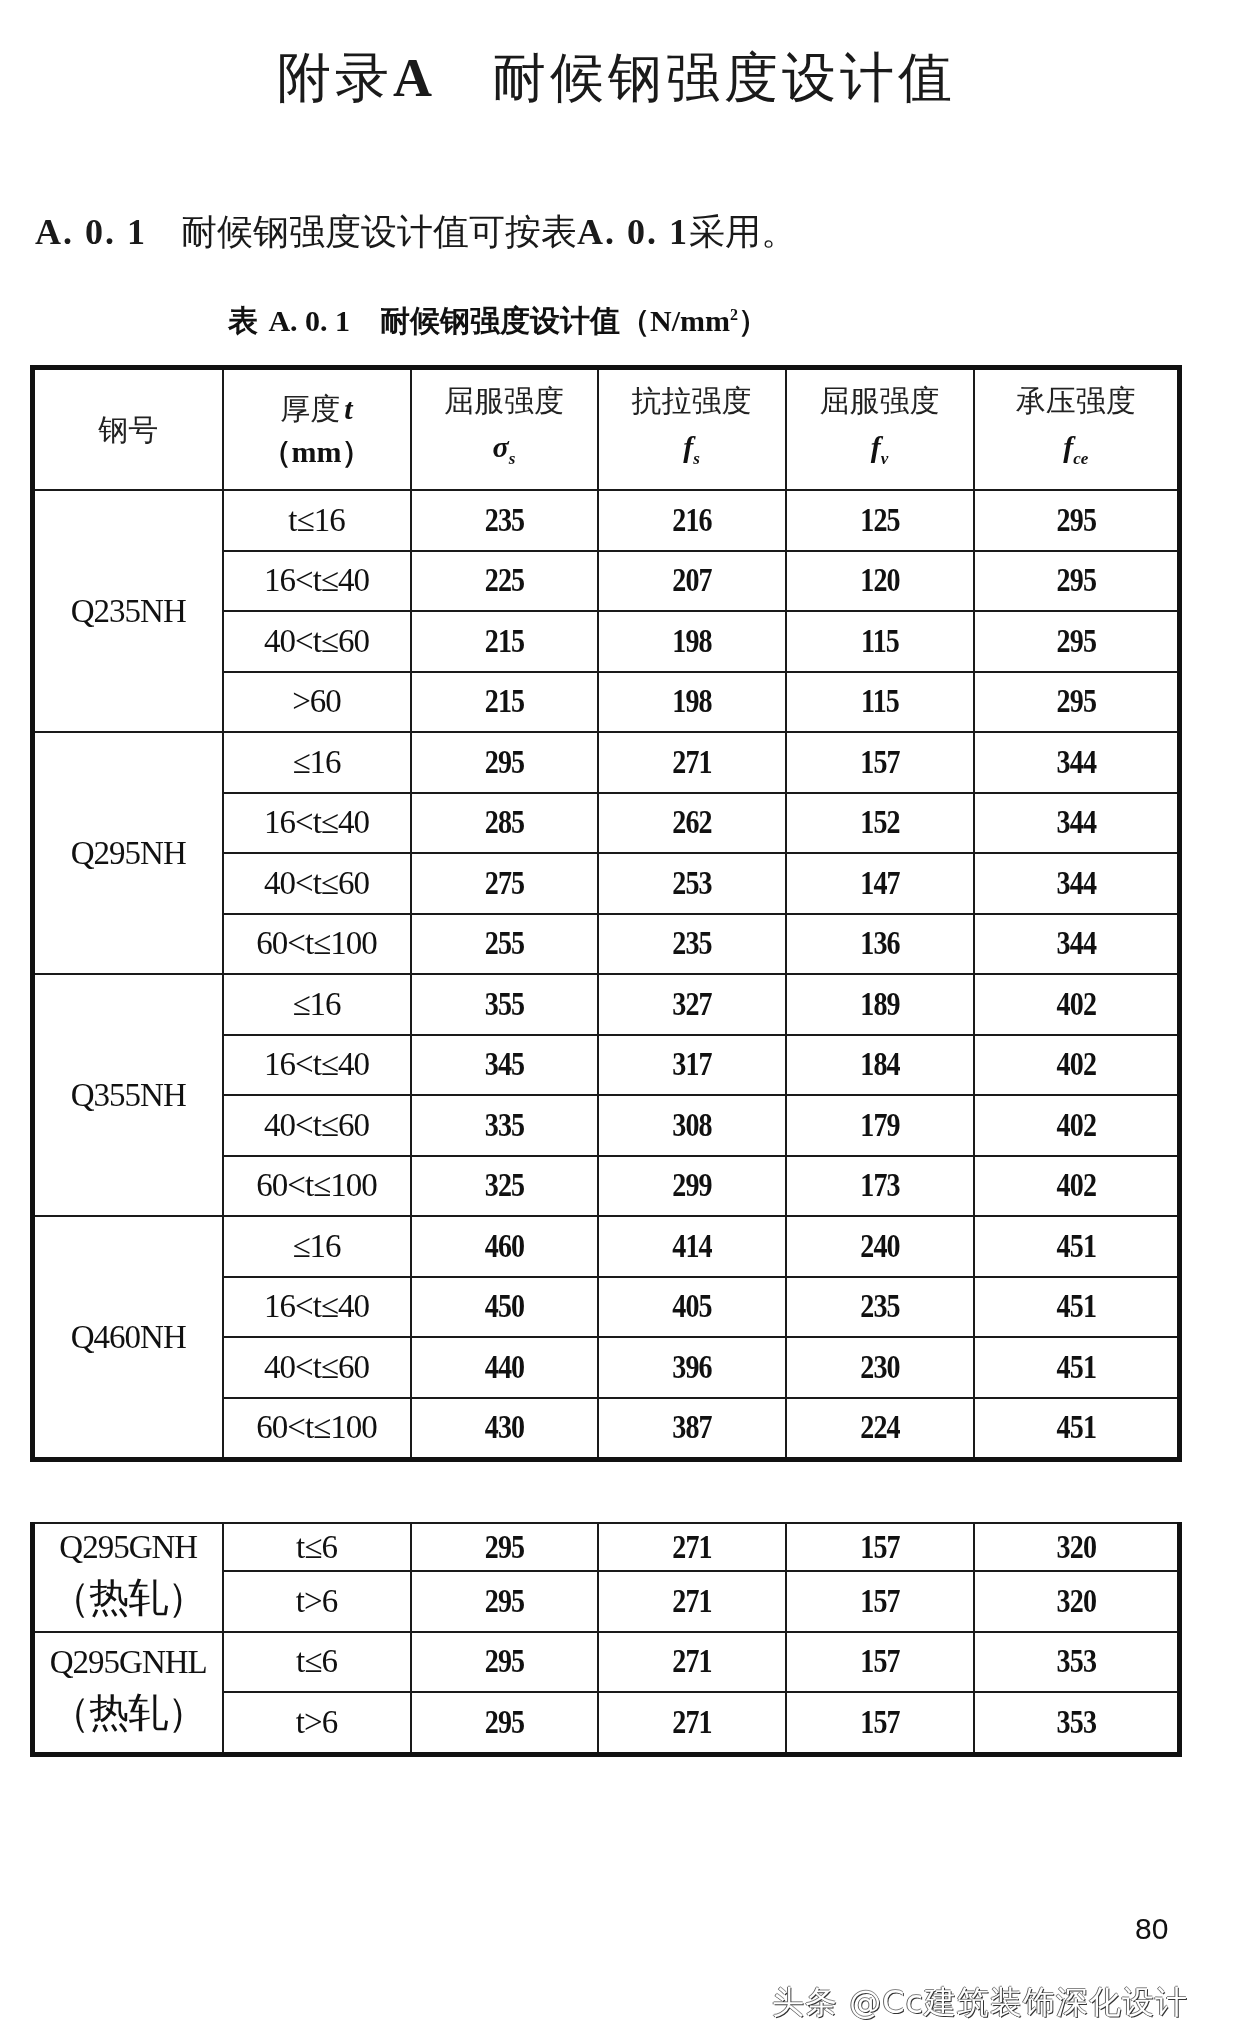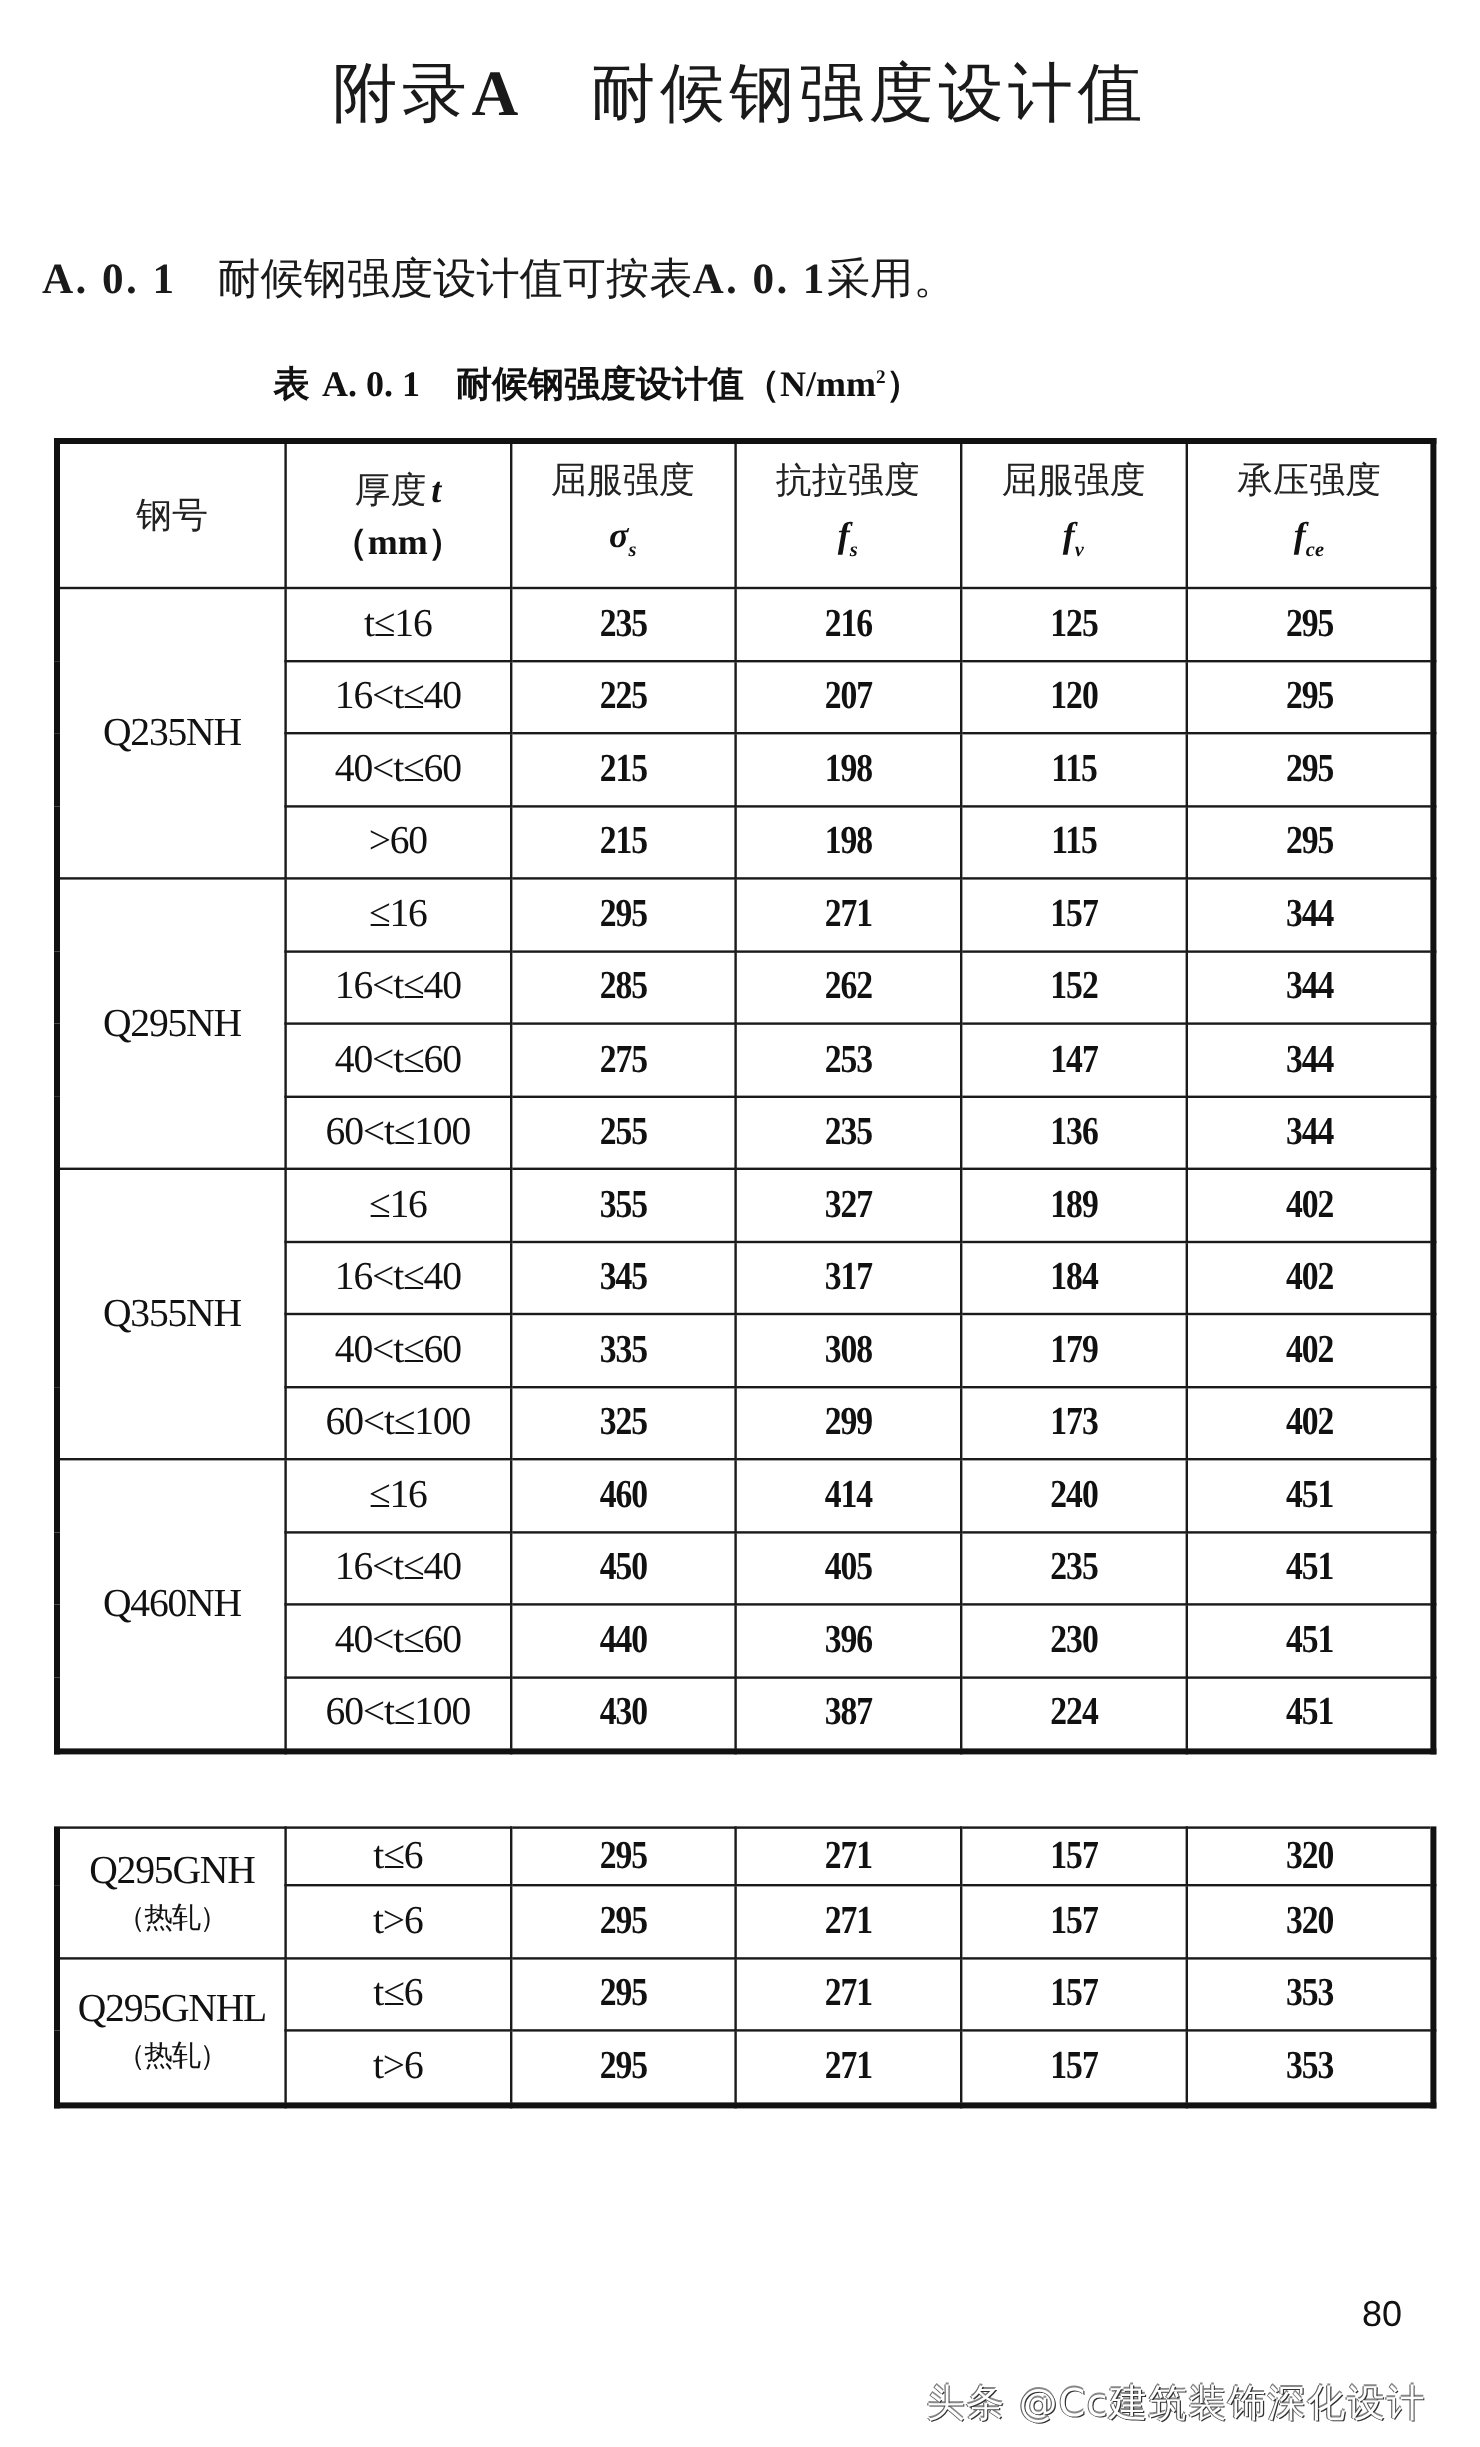--- a/index.html
+++ b/index.html
@@ -23,21 +23,21 @@
     .caption {
       position: absolute; left: 0; width: 996px; top: 296px; text-align: center;
       font-size: 30px; line-height: 38px; font-weight: bold;
       font-family: "DejaVu Sans", sans-serif; color: #111;
     }
     .caption .cnum { font-family: "Liberation Serif", serif; margin-right: 30px; }
     .caption .unit { font-family: "Liberation Serif", serif; font-weight: bold; }
     .caption sup { font-size: 16px; }
 
     table.steel {
-      position: absolute; left: 45px; border-collapse: collapse; table-layout: fixed;
+      position: absolute; left: 30px; border-collapse: collapse; table-layout: fixed;
       font-family: "Liberation Serif", serif;
     }
     table.steel td, table.steel th {
       border: 2px solid #1a1a1a; text-align: center; vertical-align: middle; padding: 0;
       font-weight: normal;
     }
     #t-main { top: 365px; border: 5px solid #111; }
     #t-lower { top: 1522px; border: 5px solid #111; border-top: none; }
     col.c0 { width: 190px; } col.c1 { width: 188px; } col.c2 { width: 187px; }
     col.c3 { width: 188px; } col.c4 { width: 188px; } col.c5 { width: 206px; }
@@ -45,21 +45,21 @@
     .hdr th { height: 119px; }
     .hdr .zh { font-family: "DejaVu Sans", sans-serif; font-size: 30px; line-height: 46px; color: #222; }
     .hdr .sym { font-family: "Liberation Serif", serif; font-style: italic; font-weight: bold; font-size: 30px; line-height: 46px; }
     .hdr .sym sub { font-size: 17px; font-style: italic; }
     .hdr .mm { font-family: "Liberation Serif", serif; font-weight: bold; font-size: 30px; }
 
     tr.r td { height: 58.5px; font-size: 33px; }
     tr.r td.val { font-family: "Liberation Serif", serif; font-weight: bold; letter-spacing: -1px; transform: scaleX(0.85); }
     tr.r td.thk { font-family: "Liberation Serif", serif; letter-spacing: -1px; }
     td.grade { font-size: 32px; font-family: "Liberation Serif", serif; font-weight: bold; letter-spacing: -1px; }
-    td.grade .sub { display: block; font-family: "DejaVu Sans", sans-serif; font-weight: normal; font-size: 24px; margin-top: 4px; }
+    td.grade .sub { display: block; font-family: "DejaVu Sans", sans-serif; font-weight: normal; font-size: 40px; margin-top: 4px; }
     #t-lower tr.r td { height: 58.5px; }
     #t-lower tr.first td { height: 46px; }
 
     .pageno {
       position: absolute; left: 1135px; top: 1912px; font-size: 30px;
       font-family: Liberation Sans, sans-serif; color: #111;
     }
     .watermark {
       position: absolute; left: 772px; top: 1981px; font-size: 32px;
       font-family: "DejaVu Sans", sans-serif; color: #ffffff; letter-spacing: 1px;

